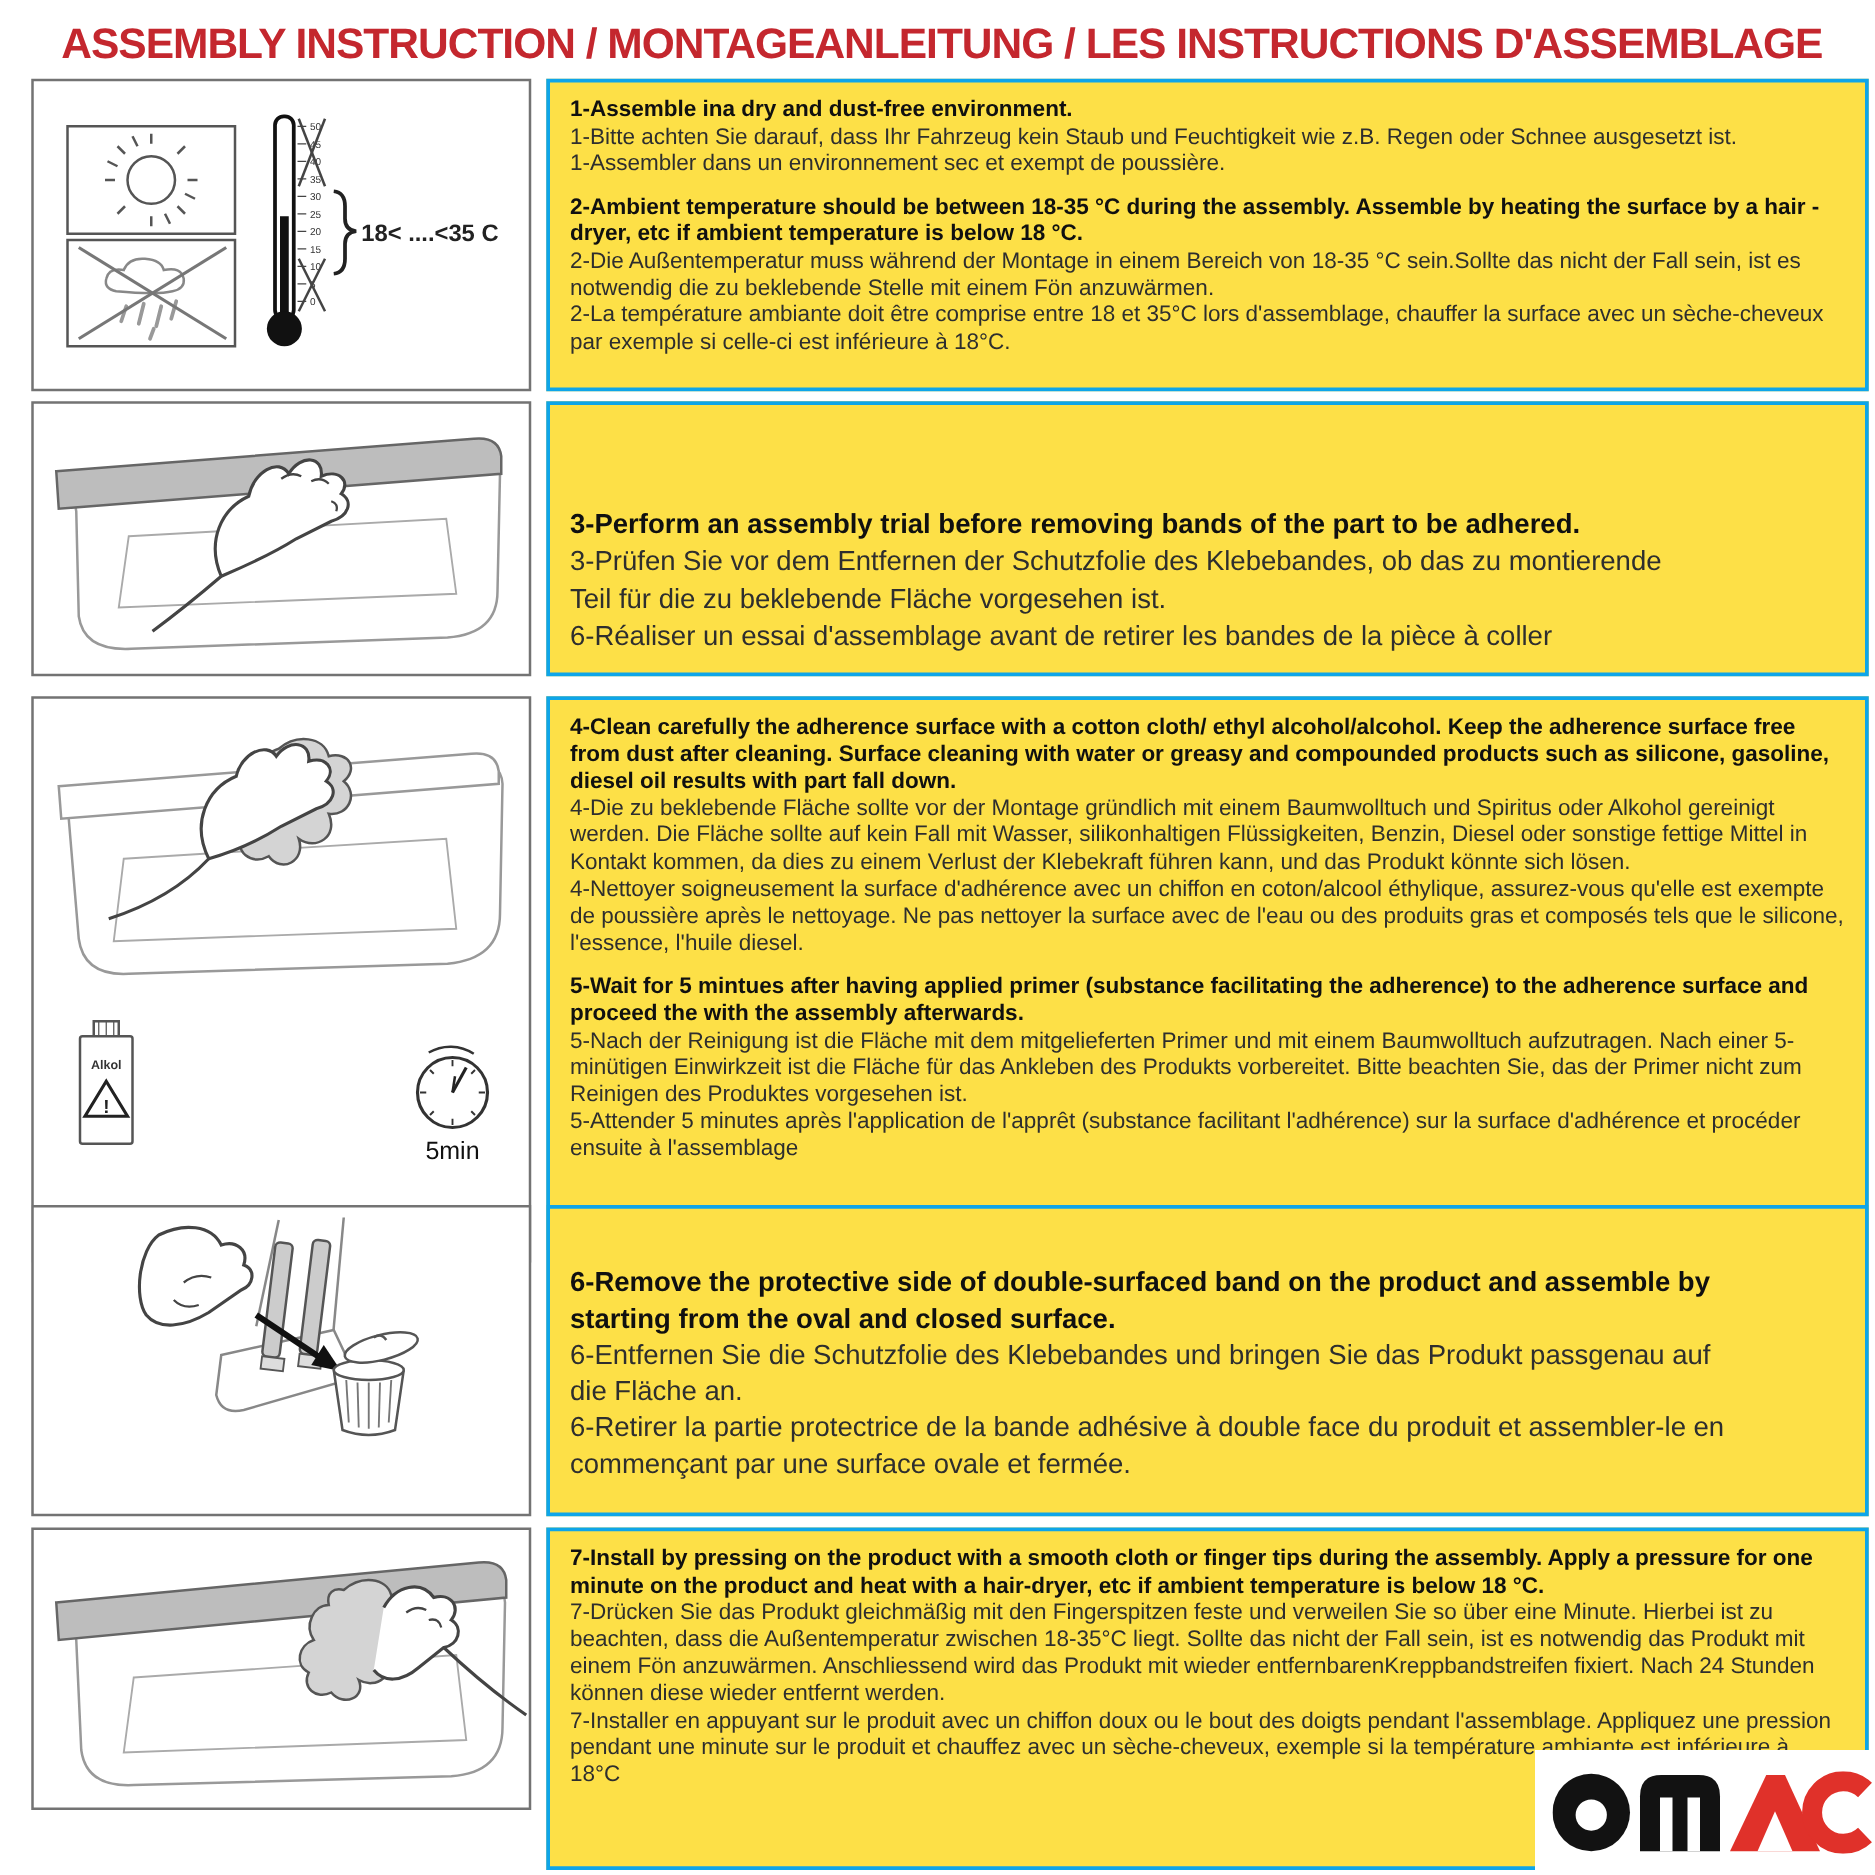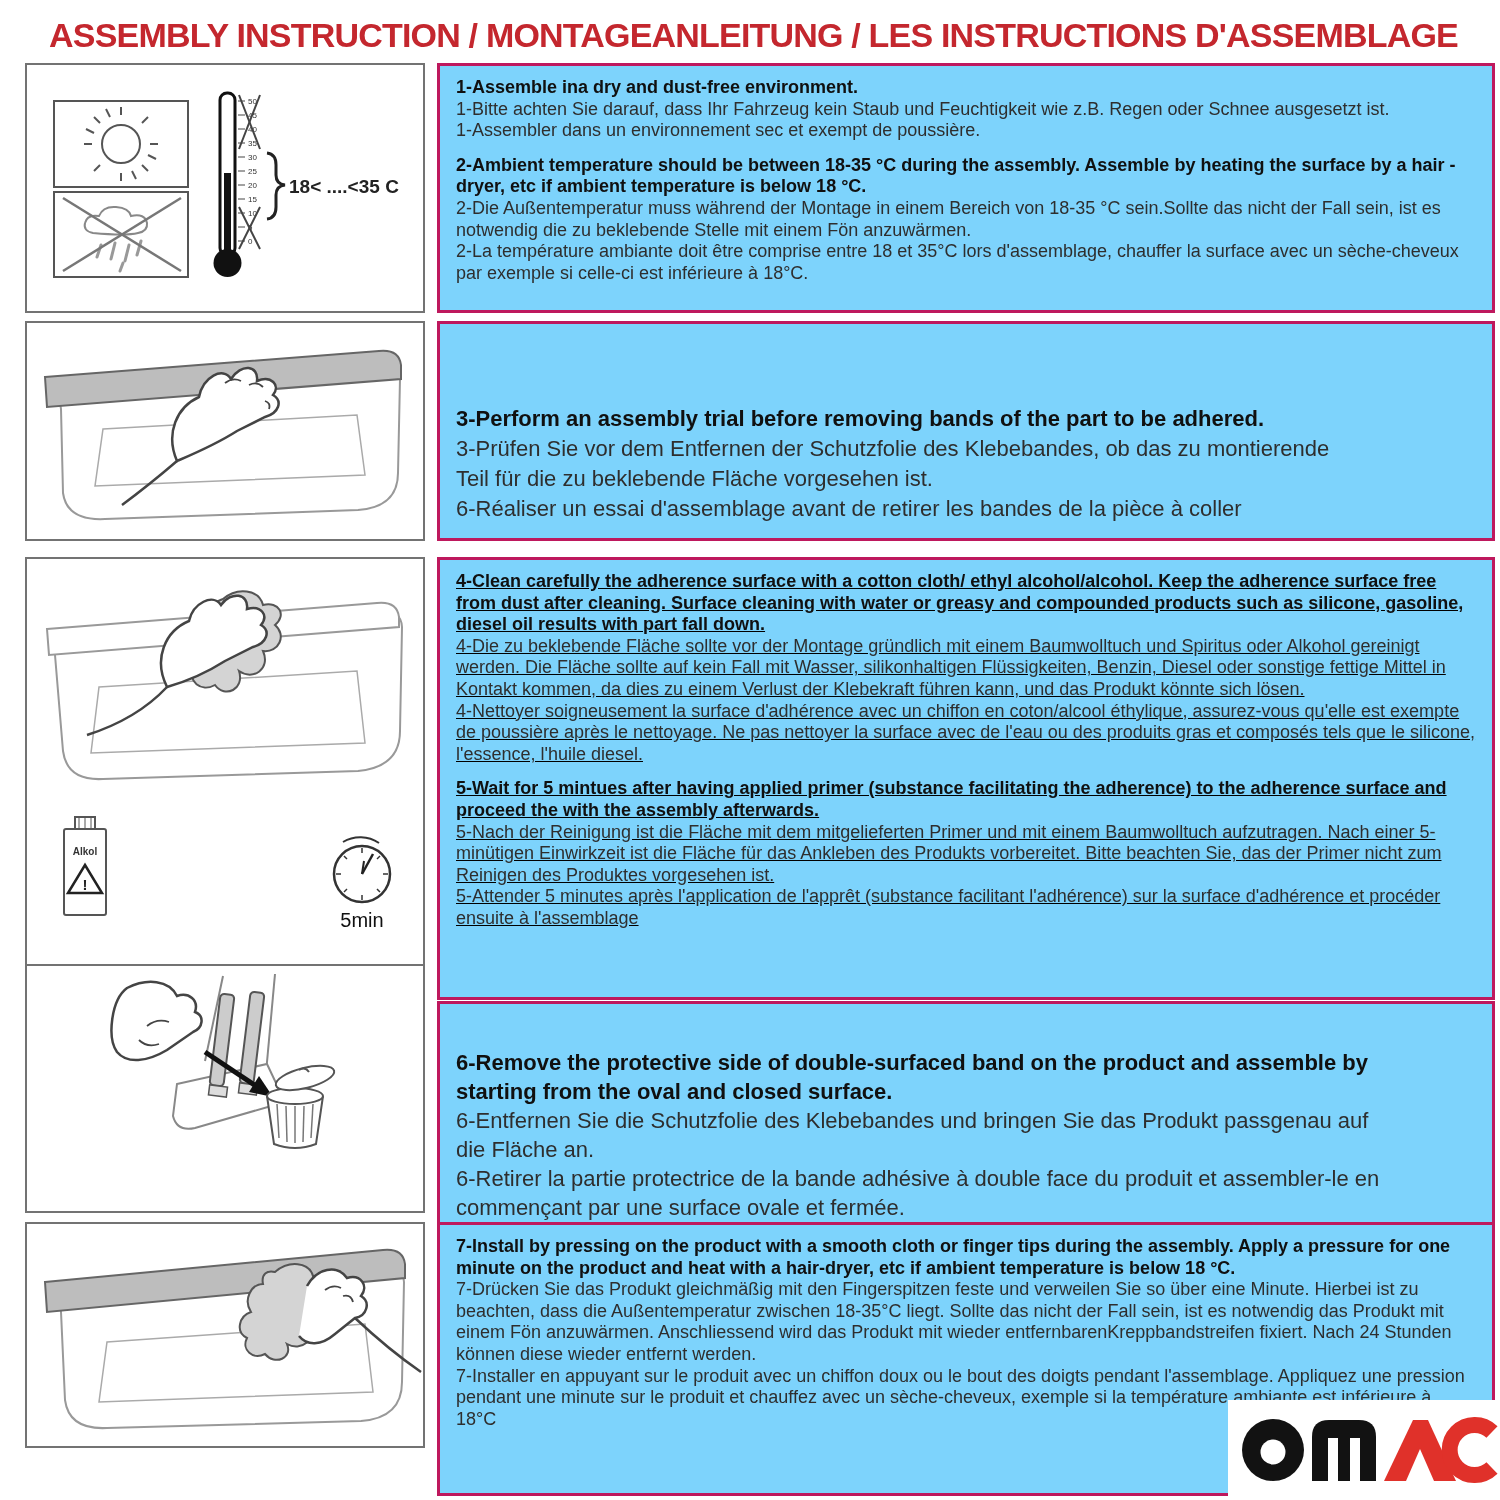--- a/index.html
+++ b/index.html
@@ -2,21 +2,21 @@
 <html><head>
 <meta charset="utf-8">
 <style>
   html,body{margin:0;padding:0;background:#fff;}
   .page{position:relative;width:1500px;height:1500px;background:#fff;overflow:hidden;
         font-family:"Liberation Sans",sans-serif;}
   .title{position:absolute;left:45px;top:12px;margin:4px;font-size:34px;font-weight:700;
          letter-spacing:-0.8px;color:#c4272e;white-space:nowrap;}
   .lbox{position:absolute;left:25px;width:400px;border:2px solid #737373;background:#fff;
         box-sizing:border-box;}
-  .rbox{position:absolute;left:437px;width:1058px;border:3px solid #be185d;background:#7dd3fc;
+  .rbox{position:absolute;left:437px;width:1058px;border:3px solid #0ea5e9;background:#fde047;
         box-sizing:border-box;padding:11px 16px;}
   .t{margin:0;font-size:18px;line-height:21.6px;color:#2e2e2e;}
   .t.b{font-weight:700;color:#101010;}
   .gap{height:13px;}
   .mid .t{font-size:22px;line-height:30px;max-width:880px;}
   .mid .t.b{max-width:none;}
   .rbox.s2{padding-top:80px;}
   .rbox.s4{padding-top:44px;}
   .rbox.s4 .t{line-height:29px;max-width:930px;}
   svg{display:block;}
@@ -175,21 +175,21 @@
           <line x1="317" y1="333" x2="320" y2="330"></line>
             <line x1="350" y1="300" x2="353" y2="297"></line>
         </g>
         <line x1="335" y1="315" x2="346" y2="295" stroke="#222" stroke-width="2.5"></line>
         <line x1="335" y1="315" x2="337" y2="302" stroke="#222" stroke-width="2"></line>
         <path d="M316,283 A34,34 0 0 1 352,284" fill="none" stroke="#333" stroke-width="2"></path>
         <text x="335" y="368" font-size="20" fill="#111" text-anchor="middle">5min</text>
       </g>
     </svg>
   </div>
-  <div class="rbox" style="top:557px;height:443px;text-decoration:underline;">
+  <div class="rbox" style="top:557px;height:443px;">
     <p class="t b">4-Clean carefully the adherence surface with a cotton cloth/ ethyl alcohol/alcohol. Keep the adherence surface free from dust after cleaning. Surface cleaning with water or greasy and compounded products such as silicone, gasoline, diesel oil results with part fall down.</p>
     <p class="t">4-Die zu beklebende Fläche sollte vor der Montage gründlich mit einem Baumwolltuch und Spiritus oder Alkohol gereinigt werden. Die Fläche sollte auf kein Fall mit Wasser, silikonhaltigen Flüssigkeiten, Benzin, Diesel oder sonstige fettige Mittel in Kontakt kommen, da dies zu einem Verlust der Klebekraft führen kann, und das Produkt könnte sich lösen.</p>
     <p class="t">4-Nettoyer soigneusement la surface d'adhérence avec un chiffon en coton/alcool éthylique, assurez-vous qu'elle est exempte de poussière après le nettoyage. Ne pas nettoyer la surface avec de l'eau ou des produits gras et composés tels que le silicone, l'essence, l'huile diesel.</p>
     <div class="gap"></div>
     <p class="t b">5-Wait for 5 mintues after having applied primer (substance facilitating the adherence) to the adherence surface and proceed the with the assembly afterwards.</p>
     <p class="t">5-Nach der Reinigung ist die Fläche mit dem mitgelieferten Primer und mit einem Baumwolltuch aufzutragen. Nach einer 5-minütigen Einwirkzeit ist die Fläche für das Ankleben des Produkts vorbereitet. Bitte beachten Sie, das der Primer nicht zum Reinigen des Produktes vorgesehen ist.</p>
     <p class="t">5-Attender 5 minutes après l'application de l'apprêt (substance facilitant l'adhérence) sur la surface d'adhérence et procéder ensuite à l'assemblage</p>
   </div>
 
   <div class="lbox" style="top:964px;height:249px;">
@@ -222,21 +222,21 @@
             <line x1="259" y1="140" x2="260" y2="176"></line>
           <line x1="268" y1="140" x2="268" y2="177"></line>
             <line x1="277" y1="140" x2="276" y2="176"></line>
           <line x1="286" y1="138" x2="284" y2="172"></line>
         </g>
         <ellipse cx="278" cy="112" rx="30" ry="10" fill="#fff" stroke="#555" stroke-width="2" transform="rotate(-14 278 112)"></ellipse>
         <path d="M272,104 q6,-4 10,2" fill="none" stroke="#555" stroke-width="2"></path>
       </g>
     </svg>
   </div>
-  <div class="rbox mid s4" style="top:964px;height:249px;margin-top:37px;">
+  <div class="rbox mid s4" style="top:964px;height:249px;">
     <p class="t b">6-Remove the protective side of double-surfaced band on the product and assemble by starting from the oval and closed surface.</p>
     <p class="t">6-Entfernen Sie die Schutzfolie des Klebebandes und bringen Sie das Produkt passgenau auf die Fläche an.</p>
     <p class="t">6-Retirer la partie protectrice de la bande adhésive à double face du produit et assembler-le en commençant par une surface ovale et fermée.</p>
   </div>
 
   <div class="lbox" style="top:1222px;height:226px;">
     <svg width="396" height="222" viewBox="0 0 396 222">
       <path d="M34,88 Q30,70 50,67 L354,42 Q376,40 377,58 L375,158 Q375,194 334,197 L80,204 Q42,206 38,176 Z" fill="#fff" stroke="#999" stroke-width="2"></path>
       <path d="M18,58 L356,26 Q376,24 378,40 L378,54 L20,88 Z" fill="#bdbdbd" stroke="#666" stroke-width="2"></path>
       <polygon points="80,118 338,100 346,168 72,178" fill="#fff" stroke="#aaa" stroke-width="1.5"></polygon>

